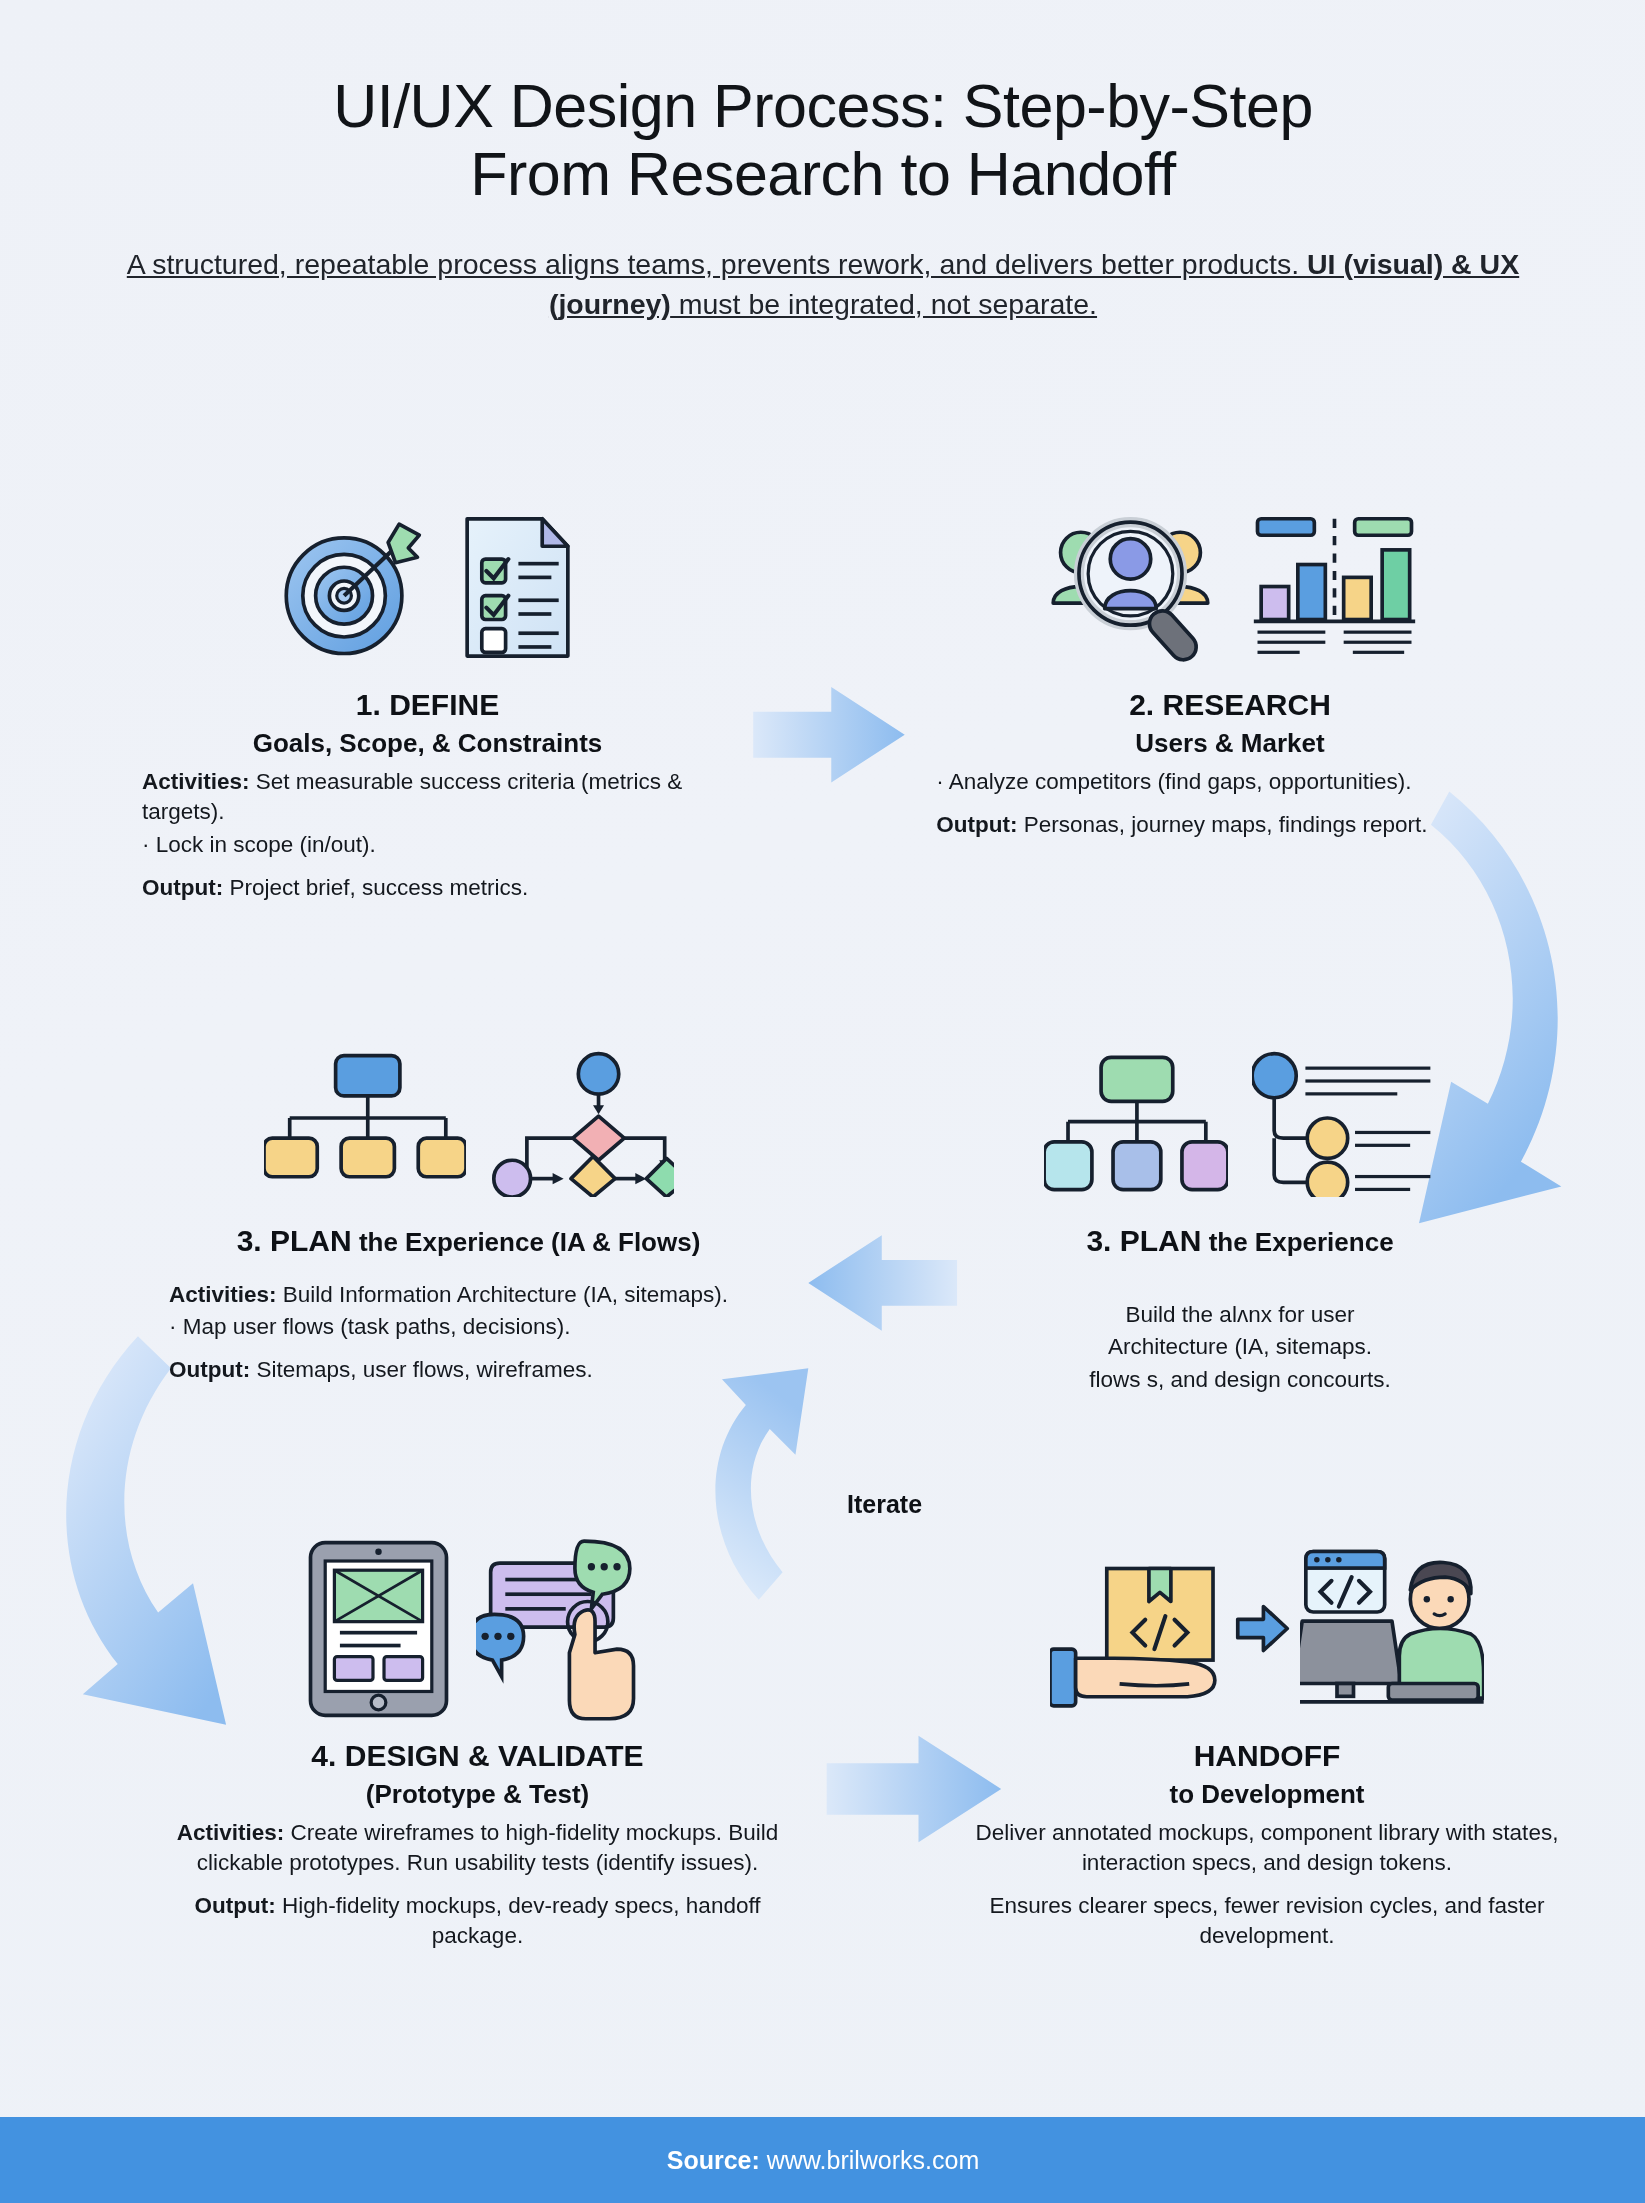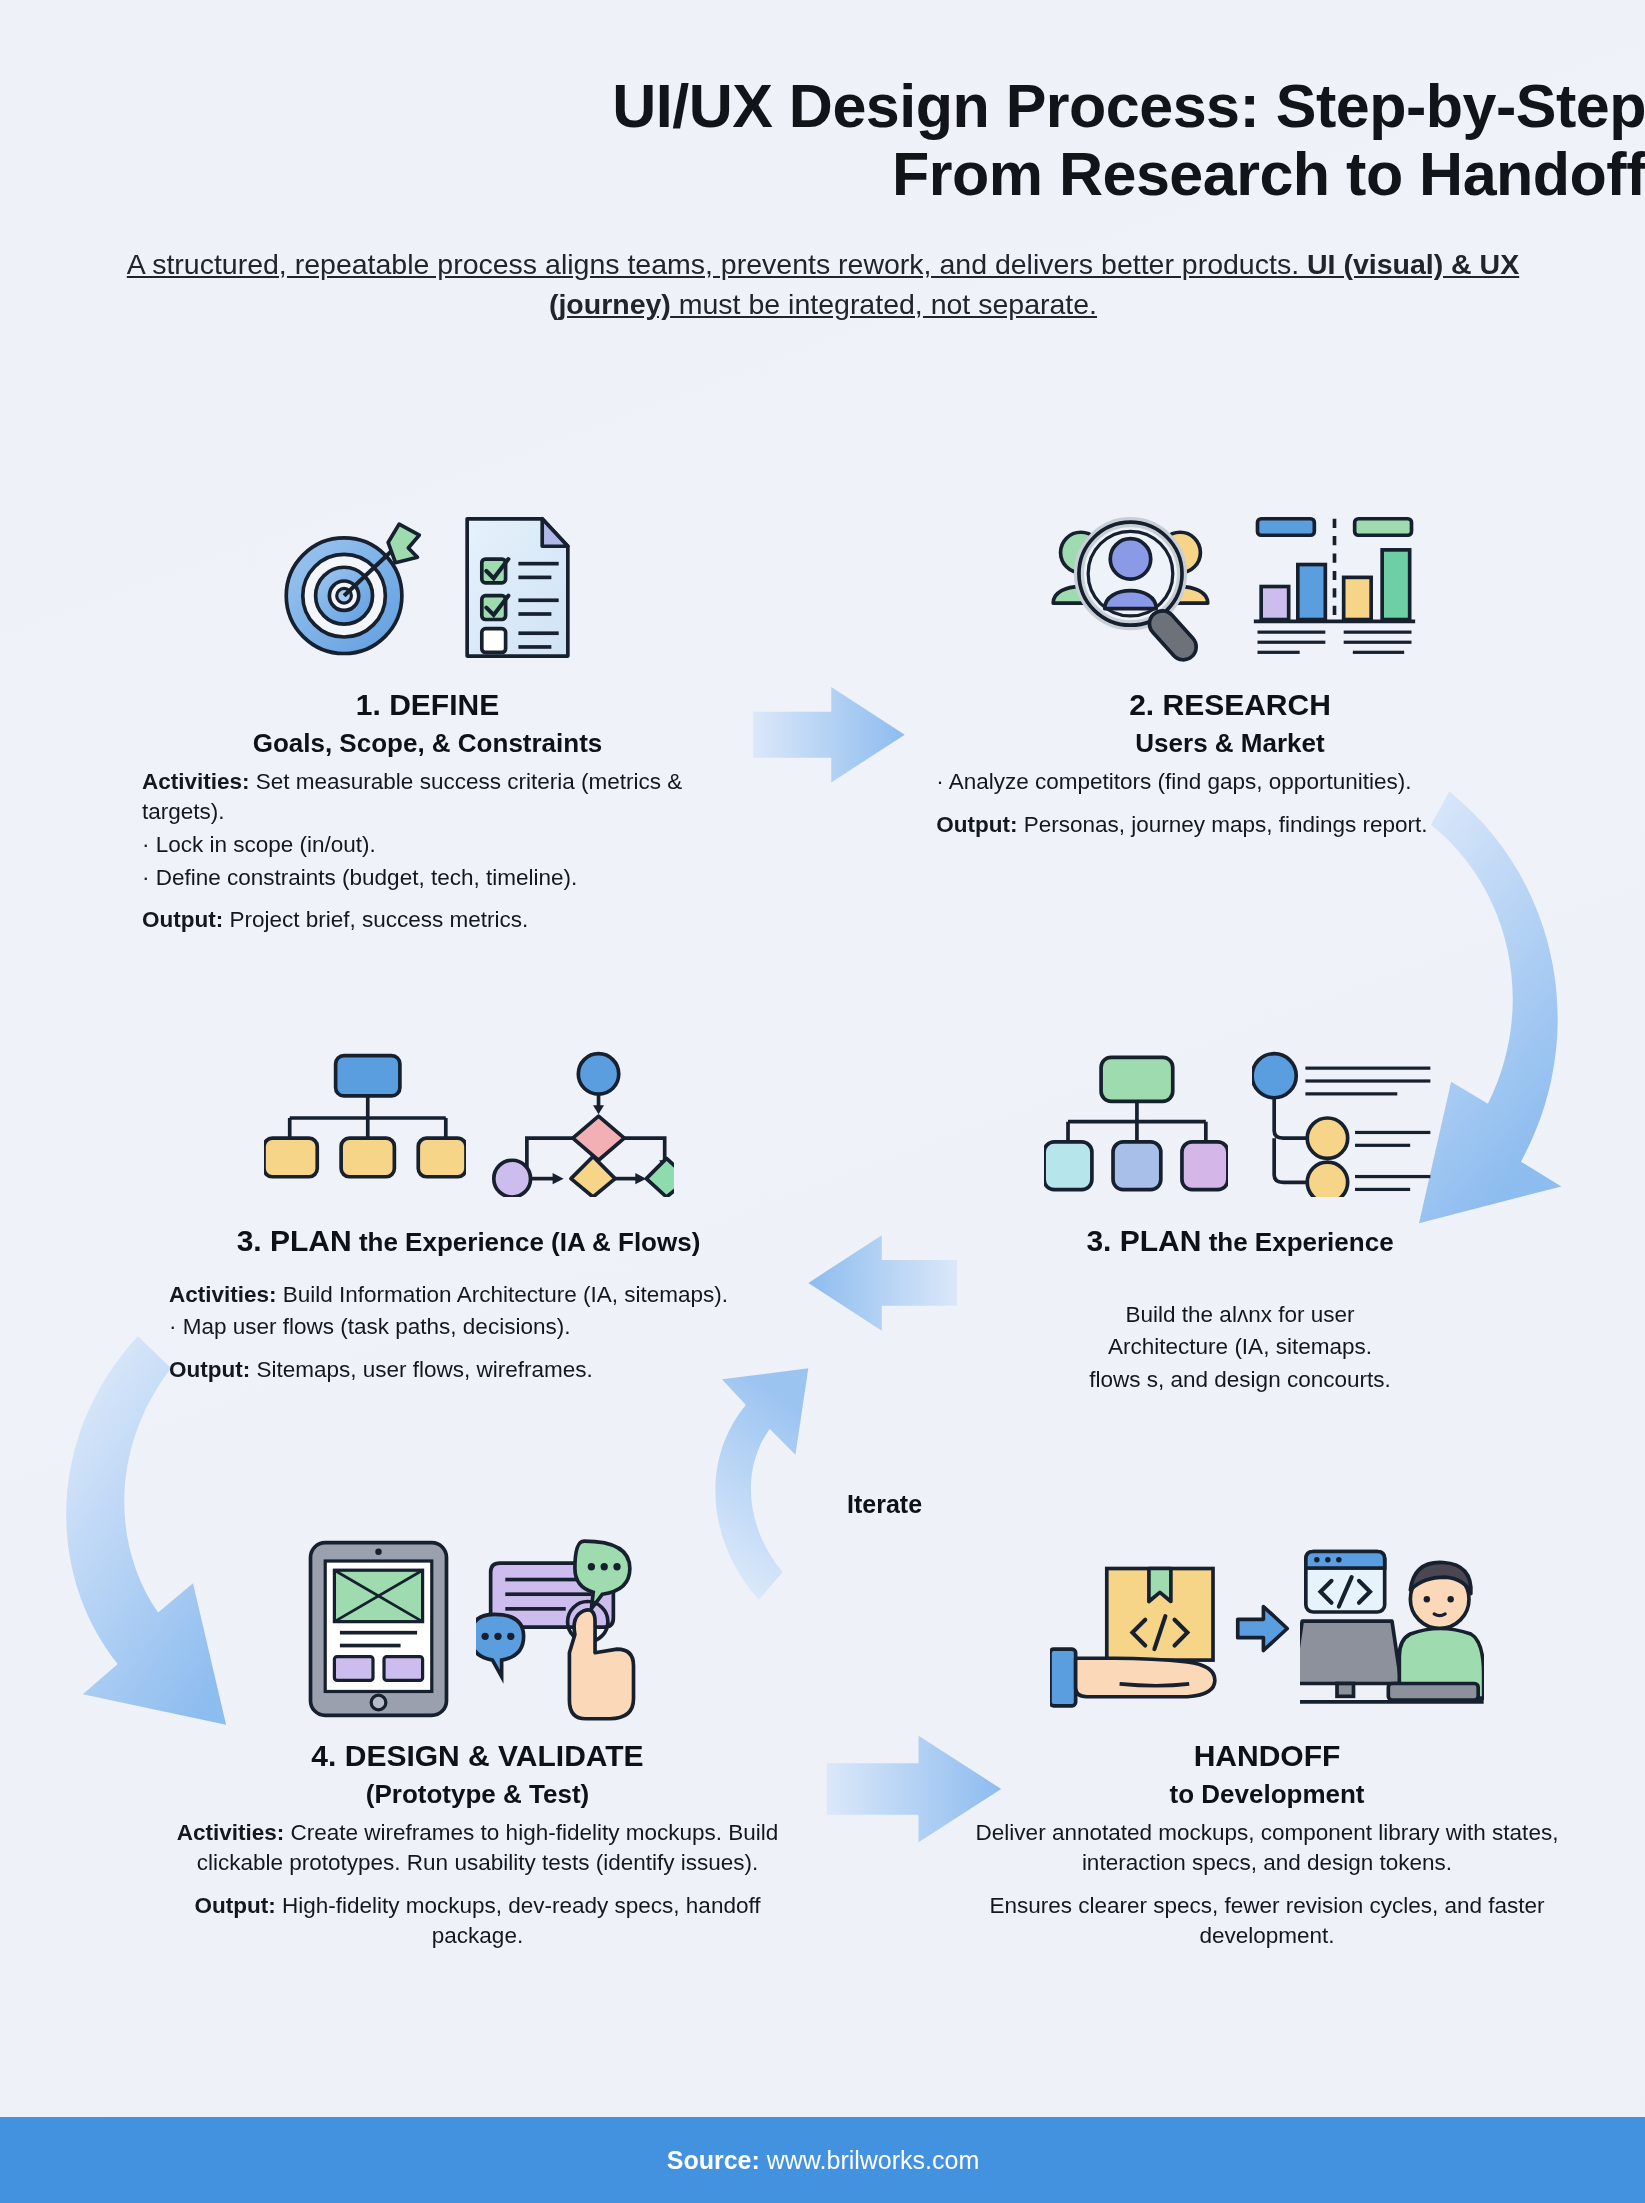--- a/index.html
+++ b/index.html
@@ -11,22 +11,22 @@
   }
   #page {
     position: relative;
     width: 1646px; height: 2204px;
     background: linear-gradient(160deg, #eef1f7 0%, #eff2f8 40%, #edf1f7 100%);
   }
 
   
   .header { padding-top: 72px; text-align: center; }
   .title {
-    font-size: 61px; font-weight: 700; color: #111418;
-    line-height: 1.12; letter-spacing: -0.5px; text-align: right;
+    font-size: 61px; font-weight: 400; color: #111418;
+    line-height: 1.12; letter-spacing: -0.5px;
   }
   .subtitle {
     margin: 35px auto 0; max-width: 1396px;
     font-size: 28.5px; line-height: 1.42; color: #20242b; text-decoration: underline;
   }
   .subtitle b { font-weight: 700; }
 
   
   .step {
     position: absolute;
@@ -173,21 +173,20 @@
         <rect x="26" y="128" width="26" height="26" rx="4" fill="#ffffff" stroke="#16202e" stroke-width="4"></rect>
         <rect x="66" y="131" width="44" height="4" fill="#16202e"></rect>
           <rect x="66" y="146" width="36" height="4" fill="#16202e"></rect>
       </svg>
     </div>
     <div class="step-title">1. DEFINE</div>
     <div class="step-sub">Goals, Scope, &amp; Constraints</div>
     <div class="body-text tleft" style="padding-left:13px;">
       <p><span class="lbl">Activities:</span><span> Set measurable success criteria (metrics &amp; targets).</span></p>
       <p>· Lock in scope (in/out).</p>
-      <p>· Define constraints (budget, tech, timeline).</p>
       <p class="gap"><span class="lbl">Output:</span><span> Project brief, success metrics.</span></p>
     </div>
   </div>
 
   <div class="step" style="left:927px; top:500px; width:606px;">
     <div class="icon-row">
 
       <svg width="184" height="152" viewBox="0 0 200 165">
         <circle cx="40" cy="45" r="22" fill="#9edcb0" stroke="#16202e" stroke-width="4"></circle>
         <path d="M10,100 C10,76 68,76 68,100 Z" fill="#9edcb0" stroke="#16202e" stroke-width="4" stroke-linejoin="round"></path>

